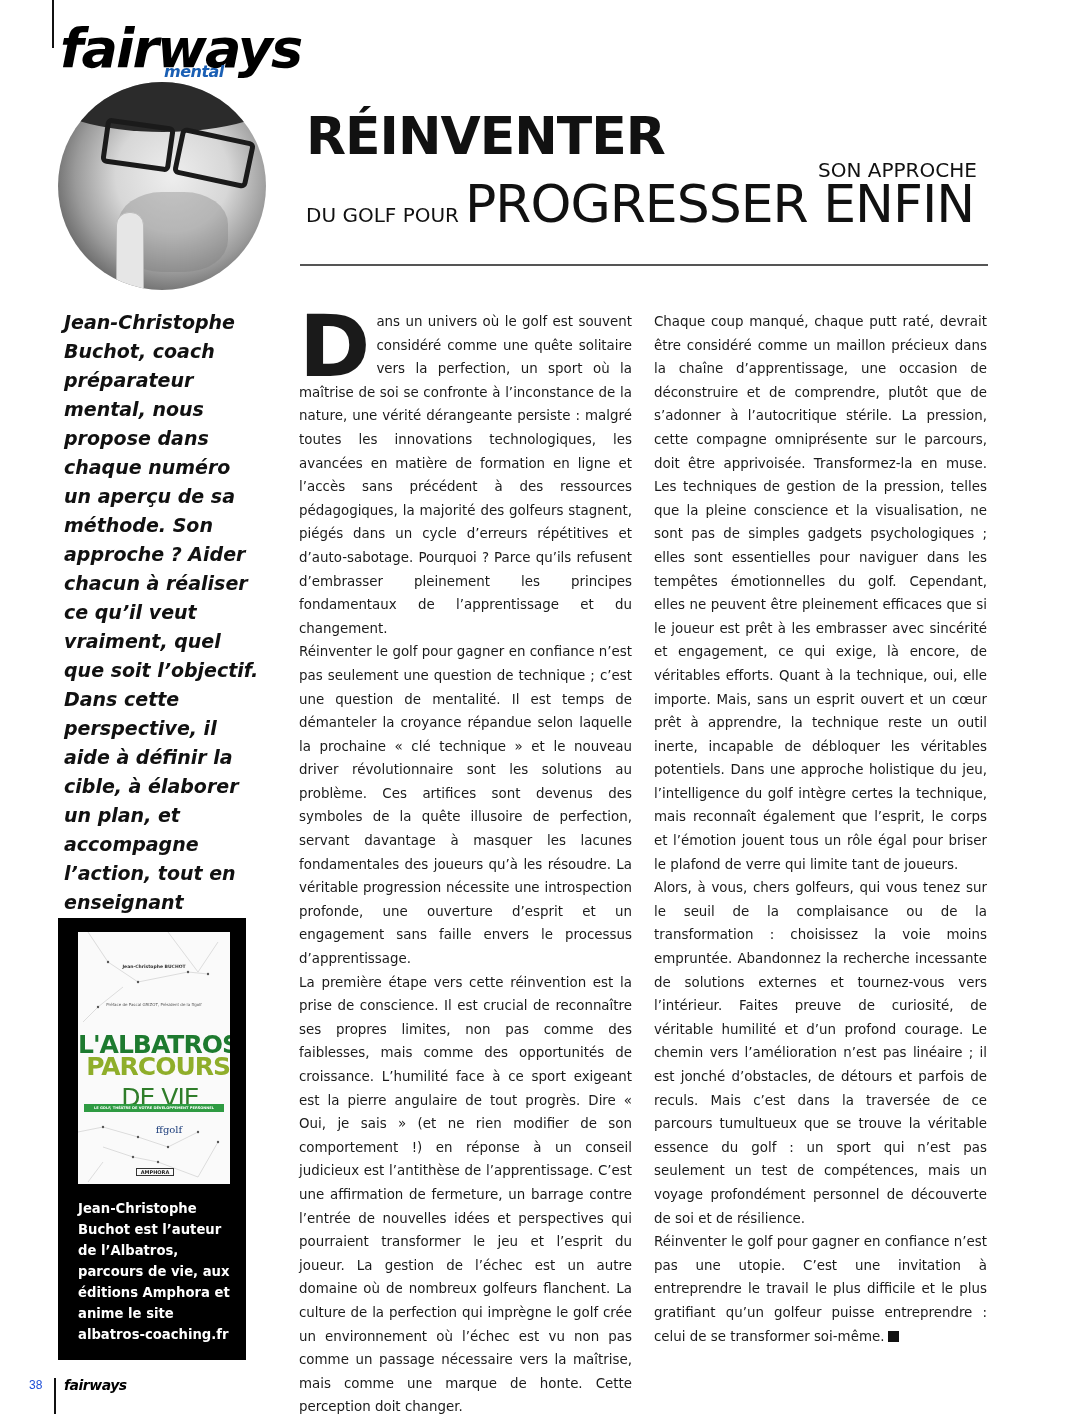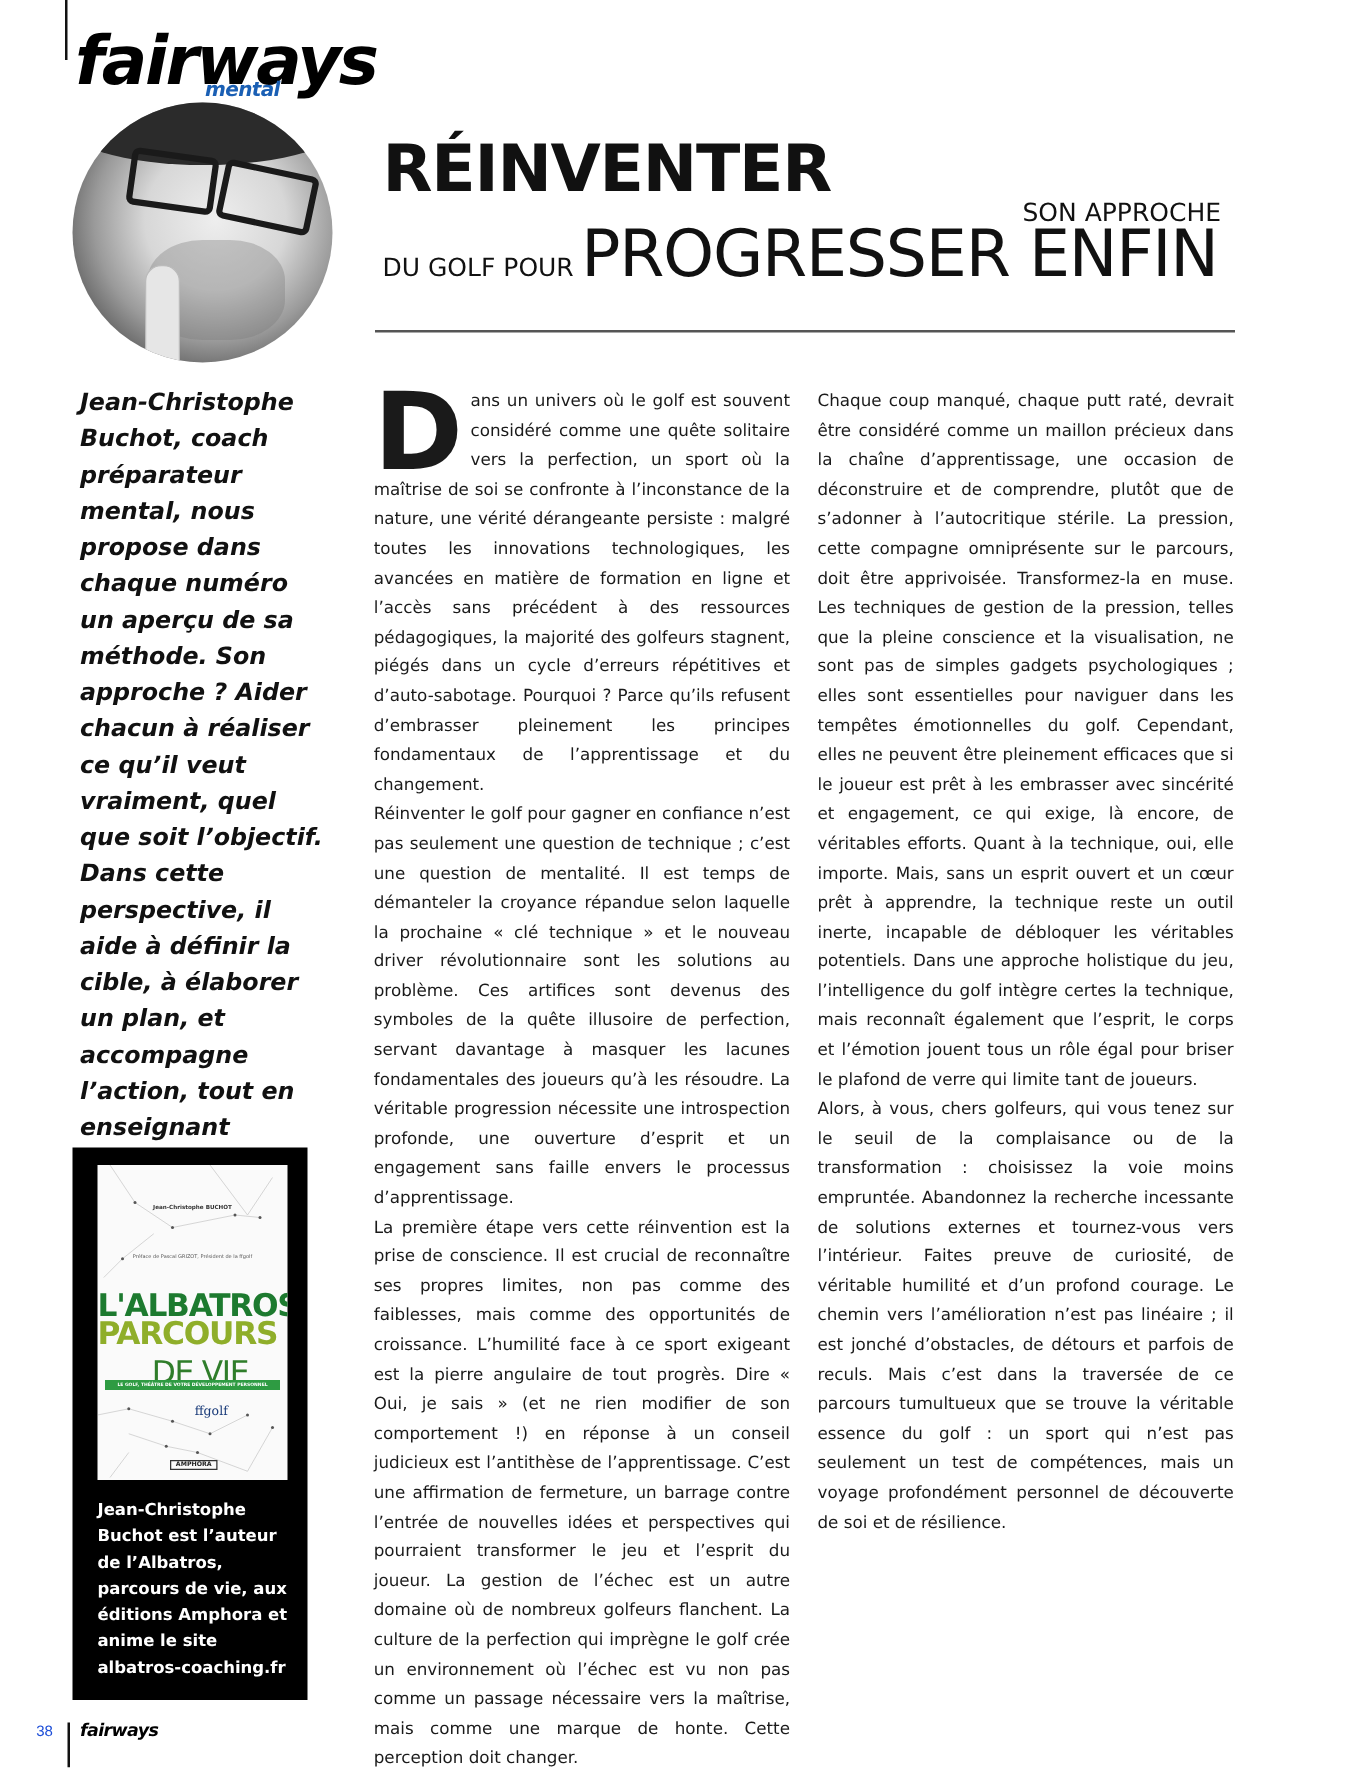--- a/index.html
+++ b/index.html
@@ -45,21 +45,21 @@
   .sub { font-family: "DejaVu Sans", sans-serif; font-weight: bold; font-size: 16.5px; margin: 12px 0 0 0; line-height: 24px; }
   .endmark { display: inline-block; width: 11px; height: 11px; background: #111; margin-left: 4px; vertical-align: -1px; }
 
   .bookbox { position: absolute; left: 58px; top: 918px; width: 188px; height: 442px; background: #000; }
   .book { position: absolute; left: 20px; top: 14px; width: 152px; height: 252px; background: #fafafa; overflow: hidden; }
   .book svg { position: absolute; left: 0; top: 0; }
   .book .b-author { position: absolute; left: 0; width: 152px; top: 32px; text-align: center; font-size: 4.5px; font-weight: bold; color: #333; }
   .book .b-pref { position: absolute; left: 0; width: 152px; top: 70px; text-align: center; font-size: 4px; color: #555; }
   .book .b-t1 { position: absolute; left: 0; width: 152px; top: 100px; text-align: center; font-weight: bold; font-size: 25px;
                 color: #1d7a2f; letter-spacing: -1px; line-height: 1; }
-  .book .b-t2 { position: absolute; left: 0; width: 152px; top: 122px; text-align: left; font-weight: bold; font-size: 25px;
+  .book .b-t2 { position: absolute; left: 0; width: 152px; top: 122px; text-align: right; font-weight: bold; font-size: 25px;
                 color: #8fae2a; letter-spacing: -1px; line-height: 1; }
   .book .b-t3 { position: absolute; left: 0; width: 164px; top: 142px; text-align: center; font-weight: normal; font-size: 25px;
                 color: #2f7d2a; letter-spacing: -1px; line-height: 1; margin-top: 11px; }
   .book .b-band { position: absolute; left: 6px; width: 140px; top: 172px; height: 8px; background: #2e9b42; color: #fff;
                   font-size: 3.6px; font-weight: bold; text-align: center; line-height: 8px; }
   .book .b-ffgolf { position: absolute; left: 0; width: 152px; top: 192px; text-align: center; font-family: "DejaVu Serif", serif;
                     font-size: 10px; color: #1b3c7a; padding-left: 15px; }
   .book .b-pub { position: absolute; left: 58px; width: 36px; top: 236px; text-align: center; font-size: 5px; font-weight: bold;
                  border: 1px solid #333; color: #222; }
   .bookcaption { position: absolute; left: 20px; top: 280px; width: 160px; color: #fff; font-family: "DejaVu Sans", sans-serif;
@@ -103,20 +103,21 @@
 
 <div class="col col1">
   <p><span class="dropcap">D</span><span>ans un univers où le golf est souvent considéré comme une quête solitaire vers la perfection, un sport où la maîtrise de soi se confronte à l’inconstance de la nature, une vérité dérangeante persiste : malgré toutes les innovations technologiques, les avancées en matière de formation en ligne et l’accès sans précédent à des ressources pédagogiques, la majorité des golfeurs stagnent, piégés dans un cycle d’erreurs répétitives et d’auto-sabotage. Pourquoi ? Parce qu’ils refusent d’embrasser pleinement les principes fondamentaux de l’apprentissage et du changement.</span></p>
   <p>Réinventer le golf pour gagner en confiance n’est pas seulement une question de technique ; c’est une question de mentalité. Il est temps de démanteler la croyance répandue selon laquelle la prochaine « clé technique » et le nouveau driver révolutionnaire sont les solutions au problème. Ces artifices sont devenus des symboles de la quête illusoire de perfection, servant davantage à masquer les lacunes fondamentales des joueurs qu’à les résoudre. La véritable progression nécessite une introspection profonde, une ouverture d’esprit et un engagement sans faille envers le processus d’apprentissage.</p>
   <p>La première étape vers cette réinvention est la prise de conscience. Il est crucial de reconnaître ses propres limites, non pas comme des faiblesses, mais comme des opportunités de croissance. L’humilité face à ce sport exigeant est la pierre angulaire de tout progrès. Dire « Oui, je sais » (et ne rien modifier de son comportement !) en réponse à un conseil judicieux est l’antithèse de l’apprentissage. C’est une affirmation de fermeture, un barrage contre l’entrée de nouvelles idées et perspectives qui pourraient transformer le jeu et l’esprit du joueur. La gestion de l’échec est un autre domaine où de nombreux golfeurs flanchent. La culture de la perfection qui imprègne le golf crée un environnement où l’échec est vu non pas comme un passage nécessaire vers la maîtrise, mais comme une marque de honte. Cette perception doit changer.</p>
 </div>
 
 <div class="col col2">
   <p>Chaque coup manqué, chaque putt raté, devrait être considéré comme un maillon précieux dans la chaîne d’apprentissage, une occasion de déconstruire et de comprendre, plutôt que de s’adonner à l’autocritique stérile. La pression, cette compagne omniprésente sur le parcours, doit être apprivoisée. Transformez-la en muse. Les techniques de gestion de la pression, telles que la pleine conscience et la visualisation, ne sont pas de simples gadgets psychologiques ; elles sont essentielles pour naviguer dans les tempêtes émotionnelles du golf. Cependant, elles ne peuvent être pleinement efficaces que si le joueur est prêt à les embrasser avec sincérité et engagement, ce qui exige, là encore, de véritables efforts. Quant à la technique, oui, elle importe. Mais, sans un esprit ouvert et un cœur prêt à apprendre, la technique reste un outil inerte, incapable de débloquer les véritables potentiels. Dans une approche holistique du jeu, l’intelligence du golf intègre certes la technique, mais reconnaît également que l’esprit, le corps et l’émotion jouent tous un rôle égal pour briser le plafond de verre qui limite tant de joueurs.</p>
   <p>Alors, à vous, chers golfeurs, qui vous tenez sur le seuil de la complaisance ou de la transformation : choisissez la voie moins empruntée. Abandonnez la recherche incessante de solutions externes et tournez-vous vers l’intérieur. Faites preuve de curiosité, de véritable humilité et d’un profond courage. Le chemin vers l’amélioration n’est pas linéaire ; il est jonché d’obstacles, de détours et parfois de reculs. Mais c’est dans la traversée de ce parcours tumultueux que se trouve la véritable essence du golf : un sport qui n’est pas seulement un test de compétences, mais un voyage profondément personnel de découverte de soi et de résilience.</p>
+  <p><span>Réinventer le golf pour gagner en confiance n’est pas une utopie. C’est une invitation à entreprendre le travail le plus difficile et le plus gratifiant qu’un golfeur puisse entreprendre : celui de se transformer soi-même.</span><span class="endmark"></span></p>
 </div>
 
 <div class="bookbox">
   <div class="book">
     <svg width="152" height="252" viewBox="0 0 152 252">
       <g stroke="#c8c8c8" stroke-width="0.6" fill="none">
         <polyline points="10,0 30,30 60,50 110,40 130,42"></polyline>
         <polyline points="90,0 120,40 140,10"></polyline>
         <polyline points="5,90 20,75 45,55"></polyline>
         <polyline points="0,200 25,195 60,205 90,215 120,200"></polyline>

